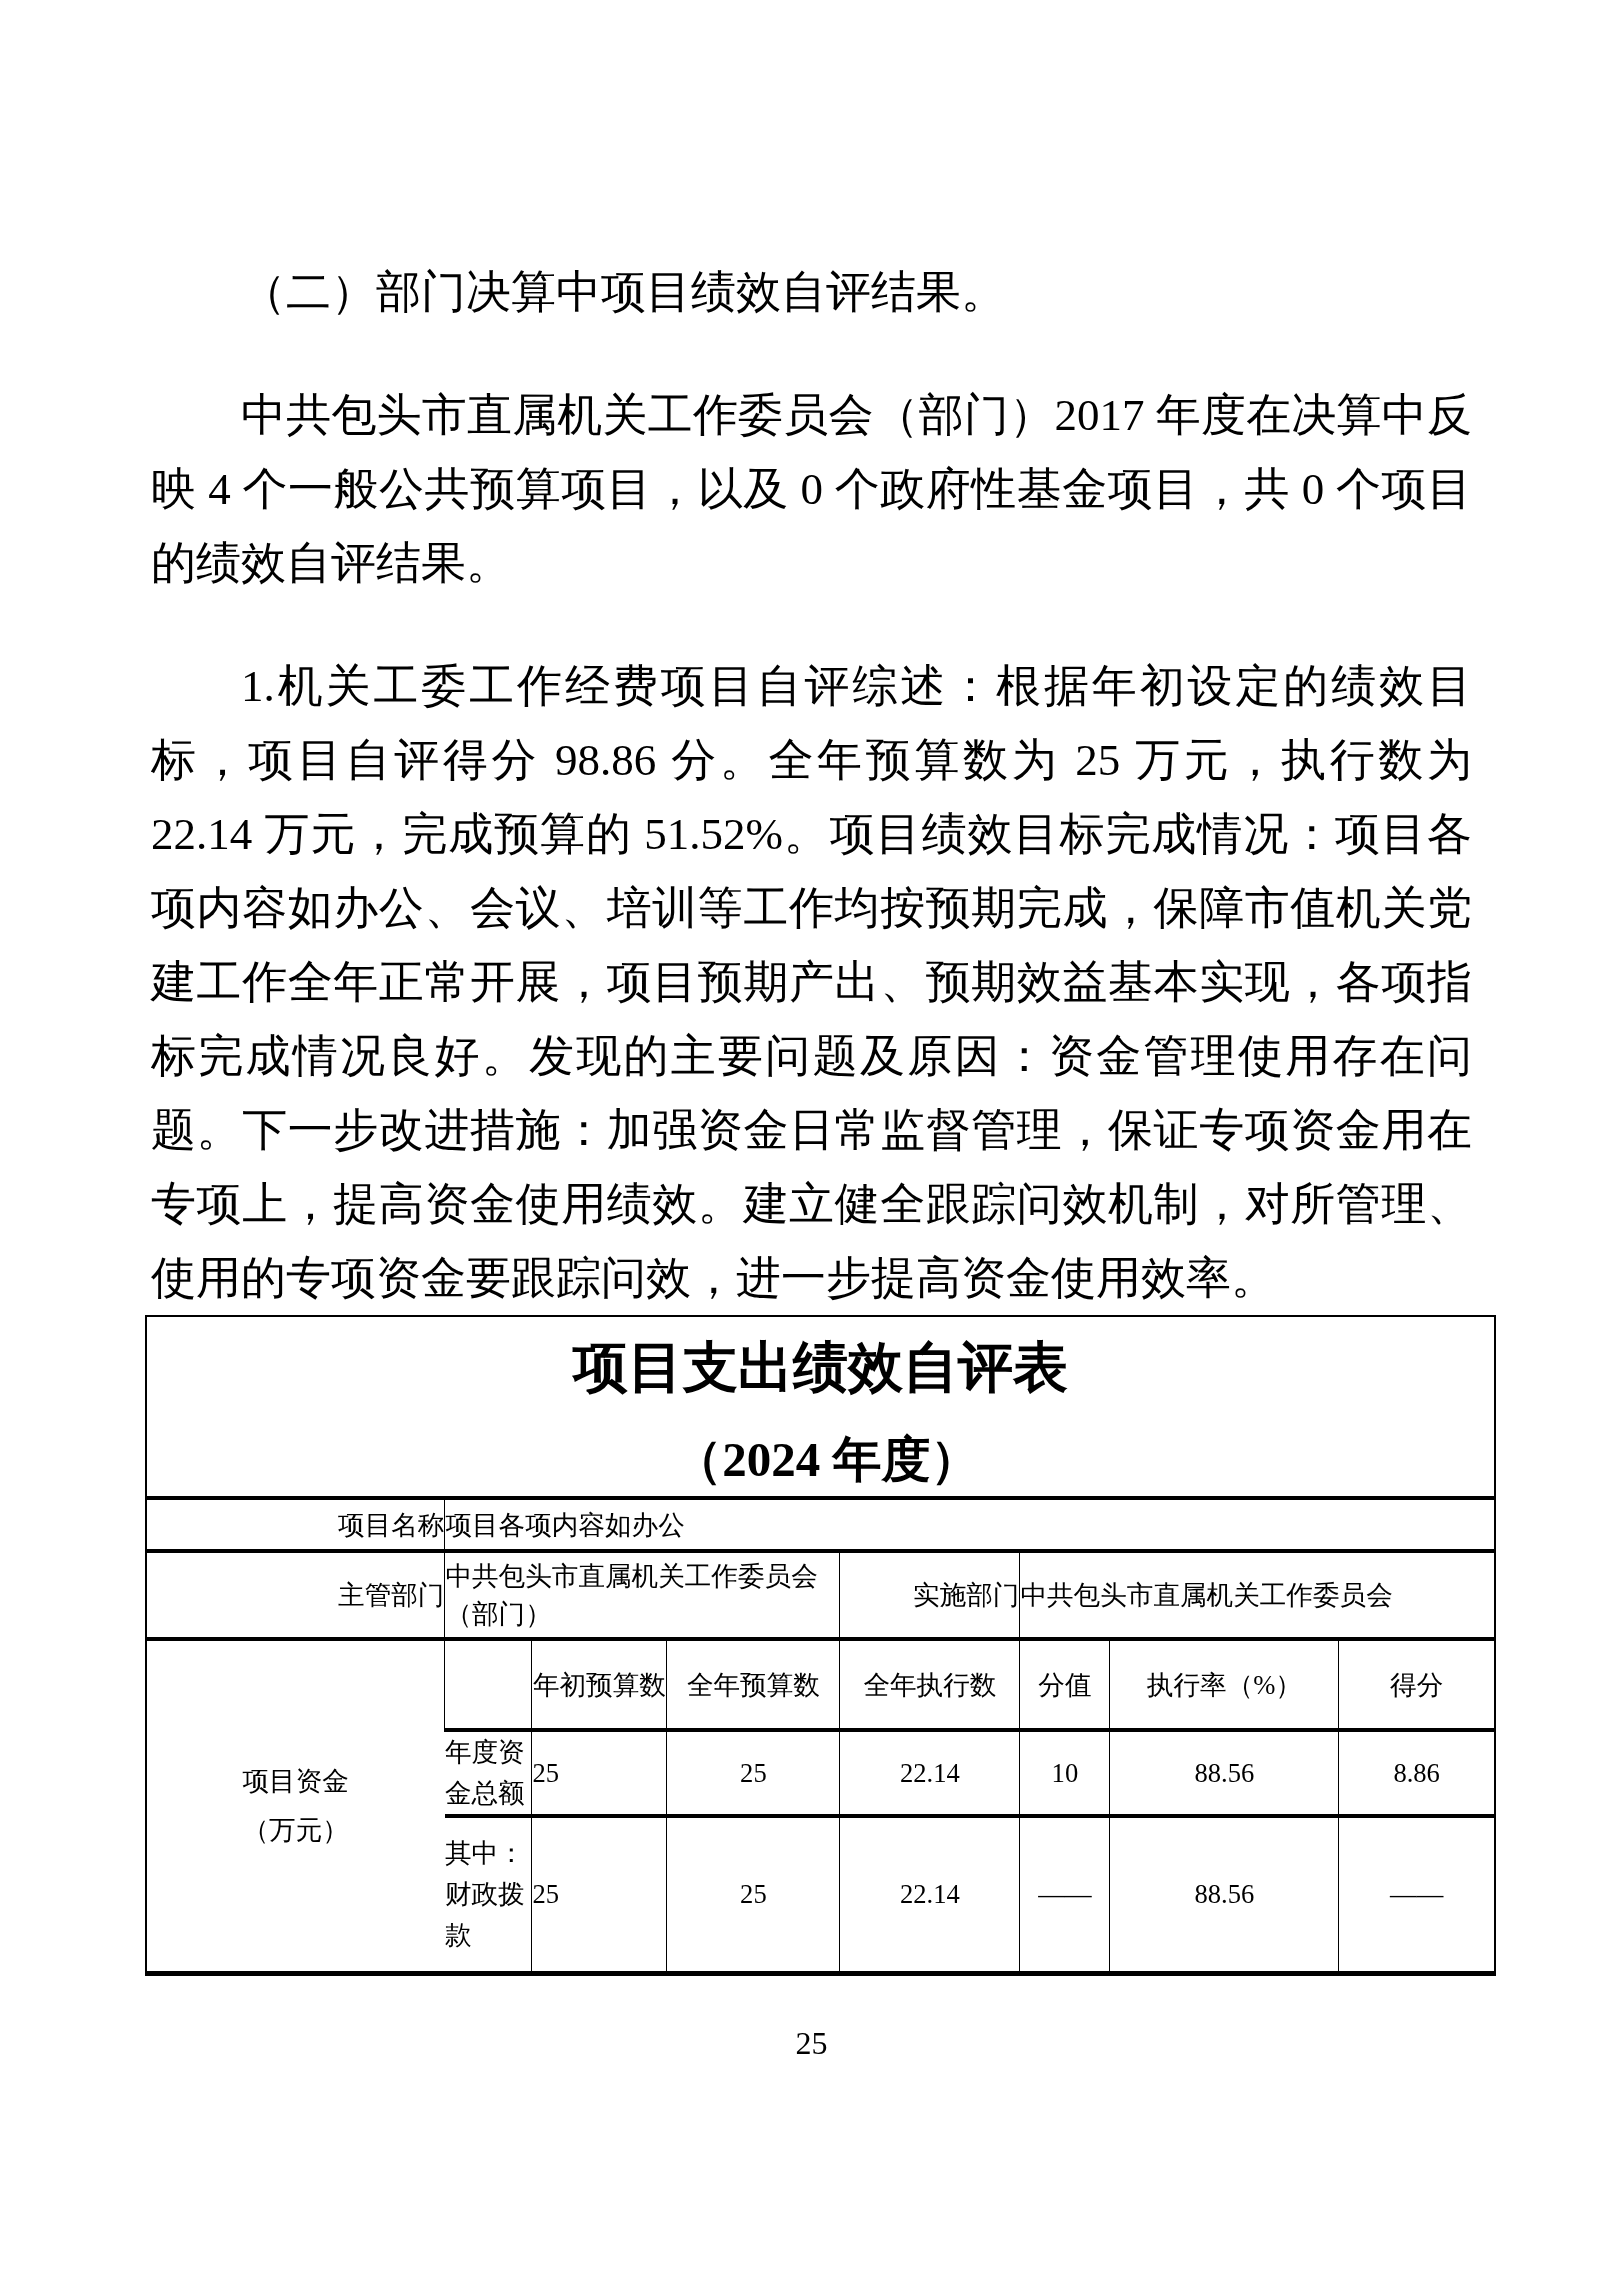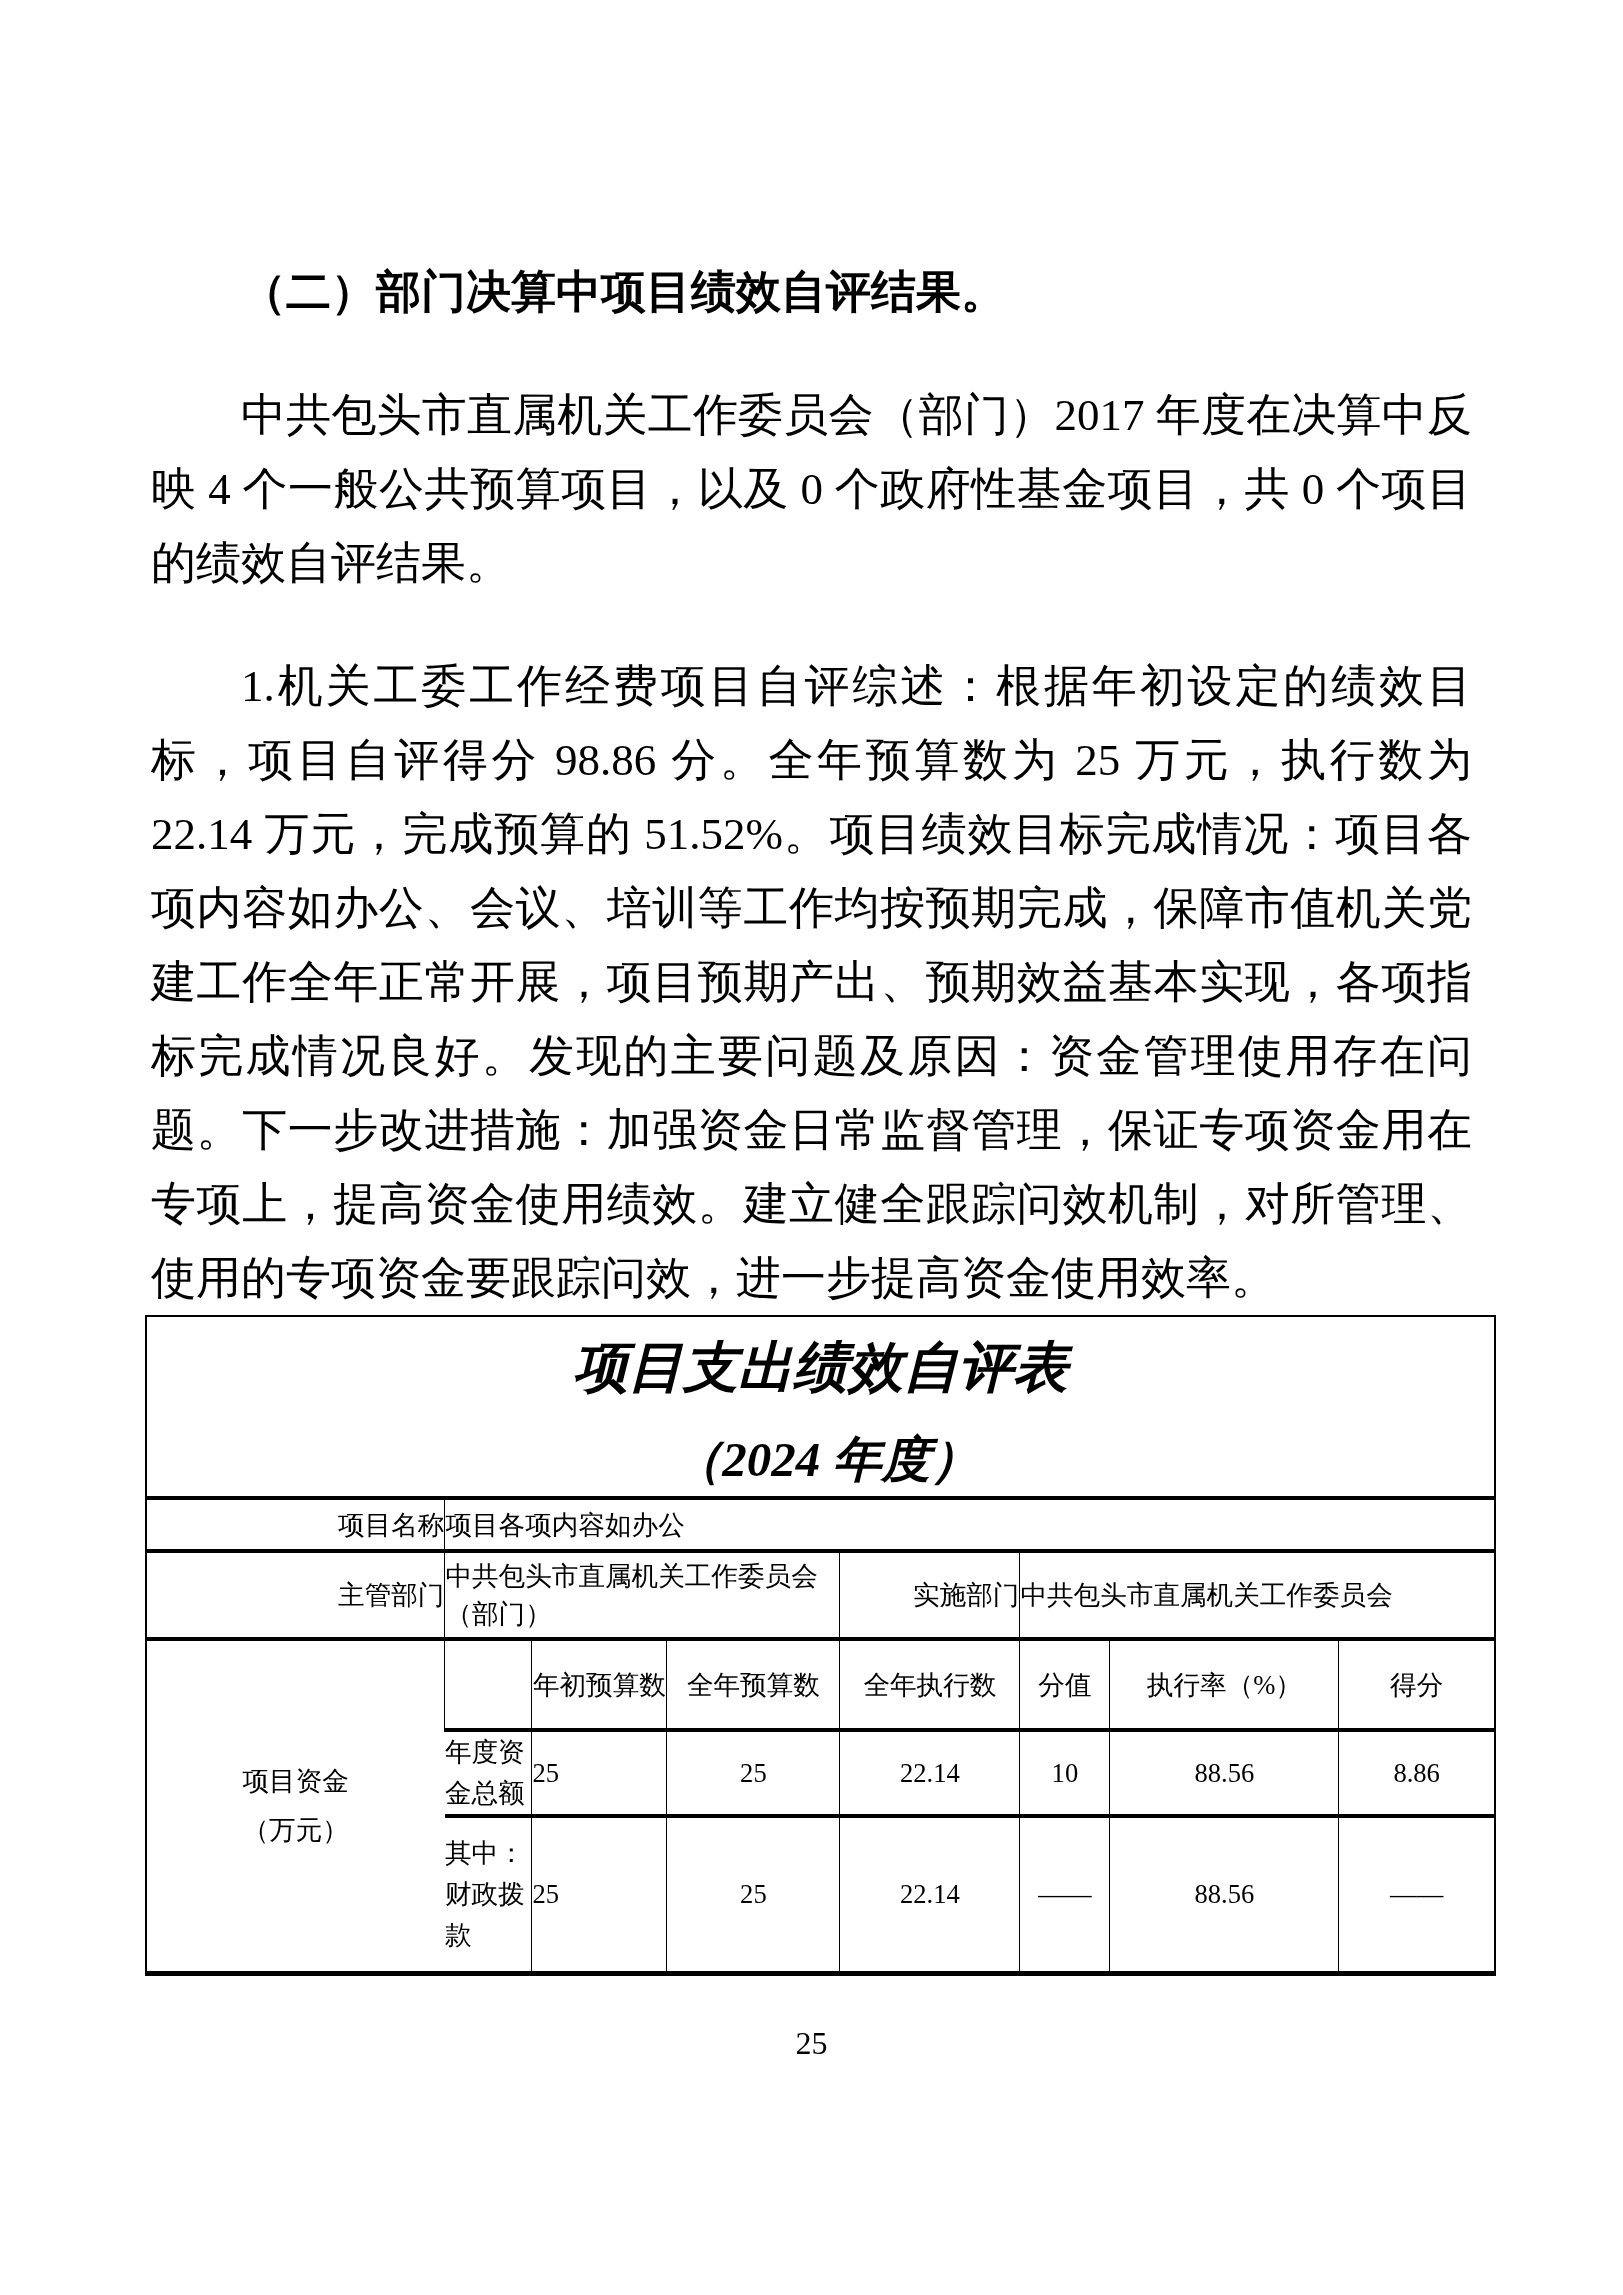--- a/index.html
+++ b/index.html
@@ -16,21 +16,21 @@
   }
   p.body-text {
     margin: 0;
     font-size: 45px;
     line-height: 74px;
     text-align: justify;
     text-indent: 90px;
   }
   p.no-indent { text-indent: 0; }
   p.heading {
-    font-weight: bold;
+    font-weight: normal;
     margin-top: 49px;
     margin-bottom: 49px;
   }
   p.spaced-top { margin-top: 49px; }
 
   table.eval-table {
     border-collapse: collapse;
     table-layout: fixed;
     width: 1351px;
     margin-left: -6.1px;
@@ -39,21 +39,21 @@
   table.eval-table { border: 2px solid #000; border-bottom-width: 5.1px; }
   table.eval-table td {
     border-left: 1.5px solid #000;
     border-top: 4.1px solid #000;
     vertical-align: middle;
     font-size: 26.6px;
     padding: 0;
     overflow: hidden;
   }
   table.eval-table td:first-child { border-left: none; }
-  tr.title-row td { border-top: none; text-align: center; height: 179px; font-style: italic; }
+  tr.title-row td { border-top: none; text-align: center; height: 179px; }
   .t-title  { font-size: 55px; font-weight: bold; line-height: 77px; margin-top: 9.2px; }
   .t-subtitle { font-size: 49px; font-weight: bold; line-height: 66px; margin-top: 21.5px; padding-left: 12px; }
 
   tr.name-row td { height: 49px; }
   tr.dept-row td { height: 84px; }
   tr.hdr-row  td { height: 87px; text-align: center; }
   tr.data-row-1 td { height: 82px; }
   tr.data-row-2 td { height: 153px; }
 
   td.lbl { text-align: right; padding-right: 3.1px; }

